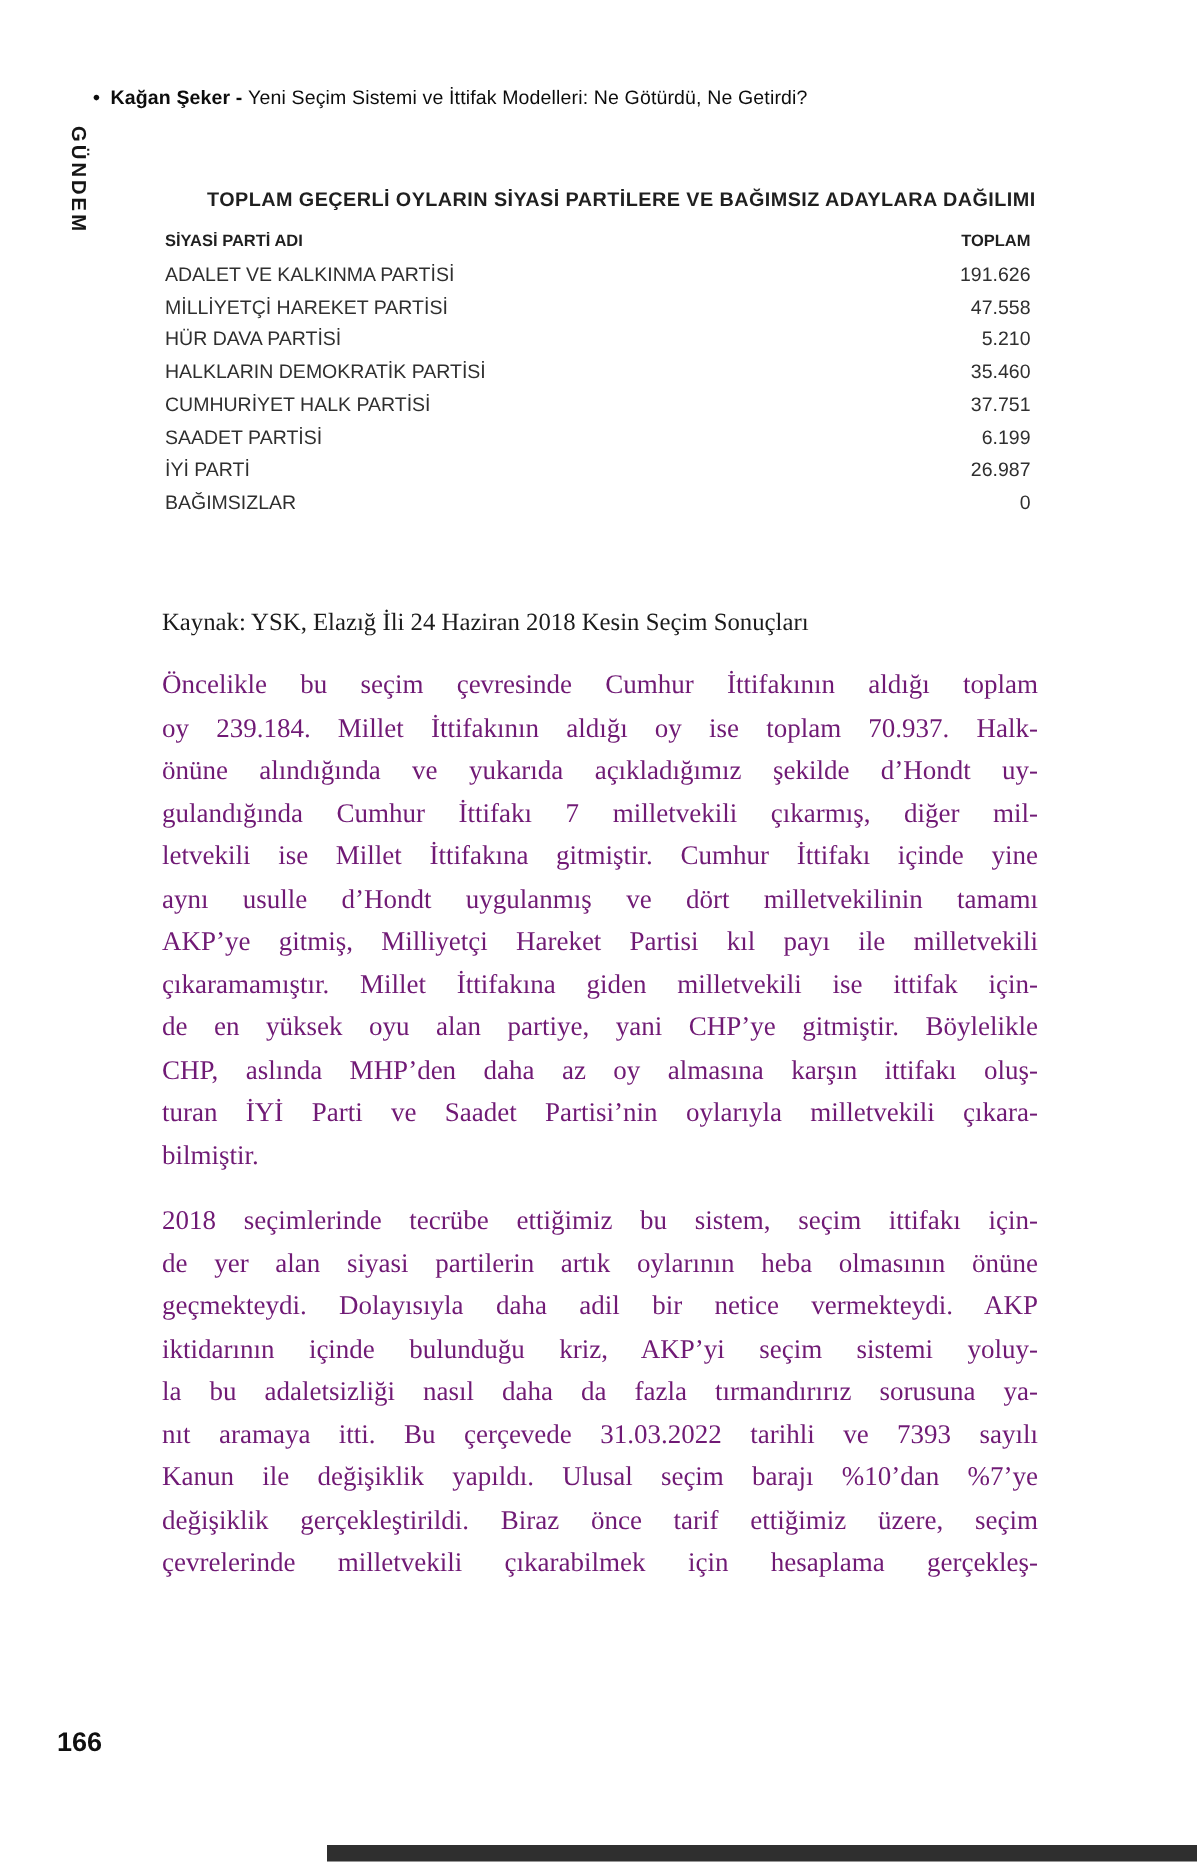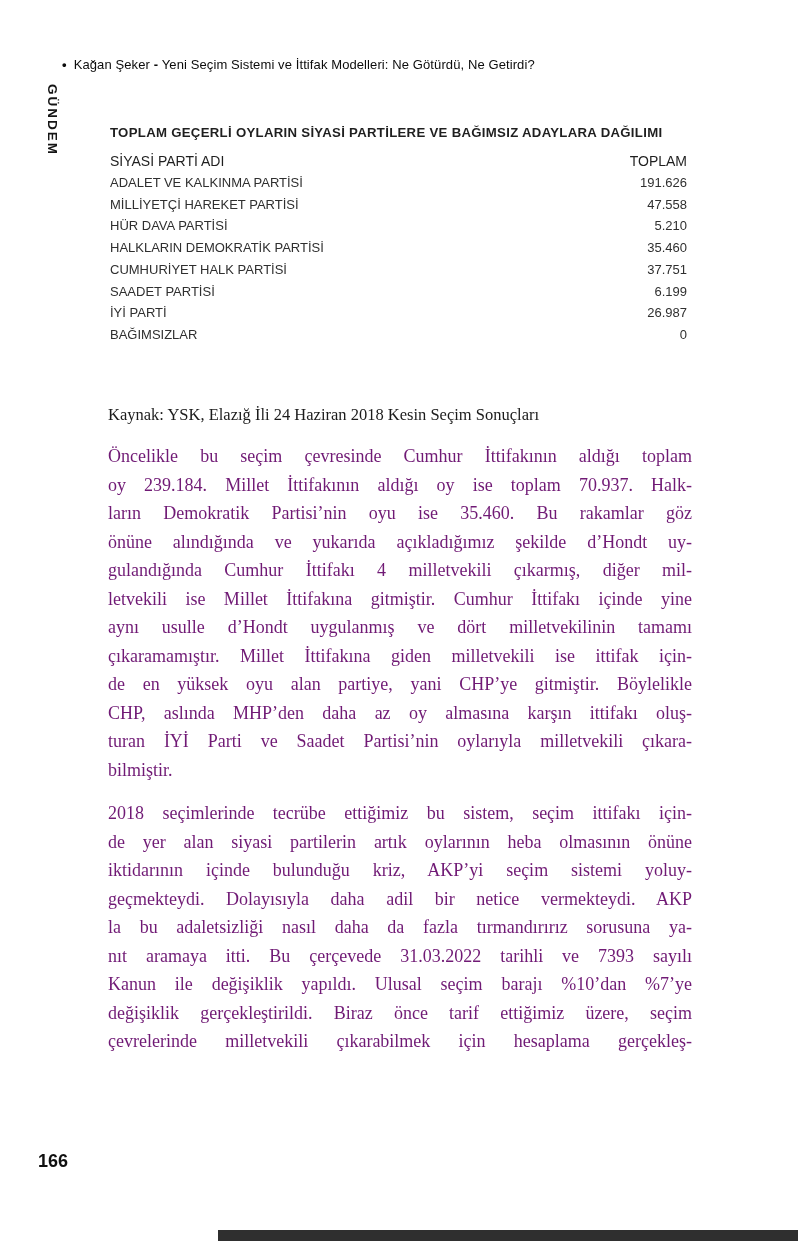--- a/index.html
+++ b/index.html
@@ -26,21 +26,21 @@
     font-weight: 700;
     color: #0c0c0c;
     letter-spacing: 0.1px;
     white-space: nowrap;
   }
   .article-header .bullet {
     display: inline-block;
     margin-right: 7px;
     font-size: 13px;
   }
-  .article-header .author { font-weight: 400; }
+  .article-header .author { font-weight: 700; }
   .article-header .title { font-weight: 400; }
 
   
   .section-label {
     position: absolute;
     left: 45px;
     top: 84px;
     writing-mode: vertical-rl;
     font-size: 13.5px;
     font-weight: 700;
@@ -56,26 +56,27 @@
     width: 577px;
     color: #1f1f1f;
   }
   .table-title {
     font-size: 13.2px;
     font-weight: 700;
     letter-spacing: 0.3px;
     margin-bottom: 7px;
     line-height: 20px;
     white-space: nowrap;
+    margin-left: 28px;
   }
   .thead {
     display: flex;
     justify-content: space-between;
-    font-size: 14px;
-    font-weight: 400;
+    font-size: 11px;
+    font-weight: 700;
     line-height: 22px;
   }
   .trow {
     display: flex;
     justify-content: space-between;
     font-size: 13px;
     line-height: 21.7px;
     color: #2f2f2f;
   }
   .td-total, .th-total { text-align: right; }
@@ -177,36 +178,36 @@
       <span class="td-total">0</span>
     </div>
   </section>
 
   <div class="source-line">Kaynak: YSK, Elazığ İli 24 Haziran 2018 Kesin Seçim Sonuçları</div>
 
   <article class="body-text">
     <div class="para">
         <div class="body-line">Öncelikle bu seçim çevresinde Cumhur İttifakının aldığı toplam</div>
         <div class="body-line">oy 239.184. Millet İttifakının aldığı oy ise toplam 70.937. Halk-</div>
-        <div class="body-line">ların Demokratik Partisi’nin oyu ise 35.460. Bu rakamlar göz</div>
         <div class="body-line">önüne alındığında ve yukarıda açıkladığımız şekilde d’Hondt uy-</div>
-        <div class="body-line">gulandığında Cumhur İttifakı 4 milletvekili çıkarmış, diğer mil-</div>
+        <div class="body-line">gulandığında Cumhur İttifakı 7 milletvekili çıkarmış, diğer mil-</div>
         <div class="body-line">letvekili ise Millet İttifakına gitmiştir. Cumhur İttifakı içinde yine</div>
         <div class="body-line">aynı usulle d’Hondt uygulanmış ve dört milletvekilinin tamamı</div>
+        <div class="body-line">AKP’ye gitmiş, Milliyetçi Hareket Partisi kıl payı ile milletvekili</div>
         <div class="body-line">çıkaramamıştır. Millet İttifakına giden milletvekili ise ittifak için-</div>
         <div class="body-line">de en yüksek oyu alan partiye, yani CHP’ye gitmiştir. Böylelikle</div>
         <div class="body-line">CHP, aslında MHP’den daha az oy almasına karşın ittifakı oluş-</div>
         <div class="body-line">turan İYİ Parti ve Saadet Partisi’nin oylarıyla milletvekili çıkara-</div>
         <div class="body-line body-line-last">bilmiştir.</div>
       </div>
     <div class="para">
         <div class="body-line">2018 seçimlerinde tecrübe ettiğimiz bu sistem, seçim ittifakı için-</div>
         <div class="body-line">de yer alan siyasi partilerin artık oylarının heba olmasının önüne</div>
+        <div class="body-line">geçmekteydi. Dolayısıyla daha adil bir netice vermekteydi. AKP</div>
         <div class="body-line">iktidarının içinde bulunduğu kriz, AKP’yi seçim sistemi yoluy-</div>
-        <div class="body-line">geçmekteydi. Dolayısıyla daha adil bir netice vermekteydi. AKP</div>
         <div class="body-line">la bu adaletsizliği nasıl daha da fazla tırmandırırız sorusuna ya-</div>
         <div class="body-line">nıt aramaya itti. Bu çerçevede 31.03.2022 tarihli ve 7393 sayılı</div>
         <div class="body-line">Kanun ile değişiklik yapıldı. Ulusal seçim barajı %10’dan %7’ye</div>
         <div class="body-line">değişiklik gerçekleştirildi. Biraz önce tarif ettiğimiz üzere, seçim</div>
         <div class="body-line">çevrelerinde milletvekili çıkarabilmek için hesaplama gerçekleş-</div>
       </div>
   </article>
 
   <div class="page-number">166</div>
 

